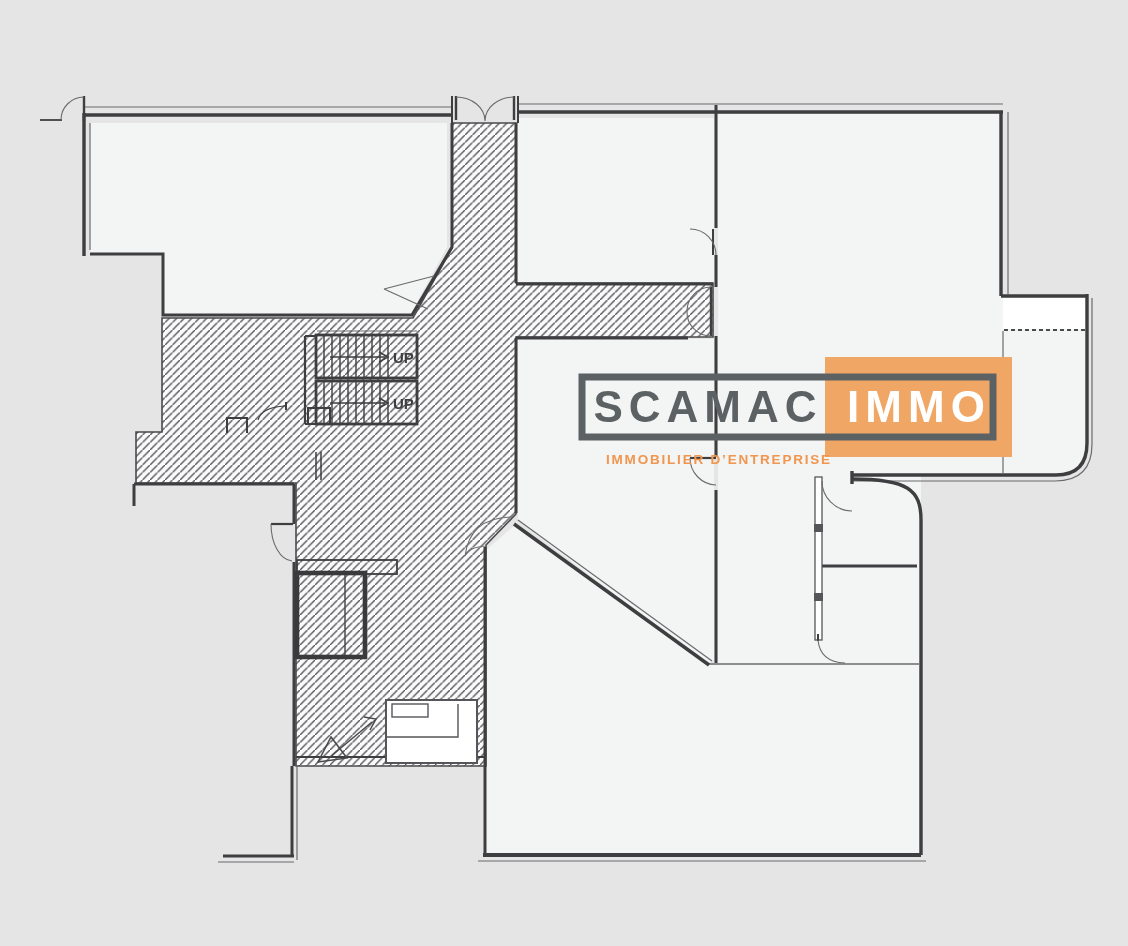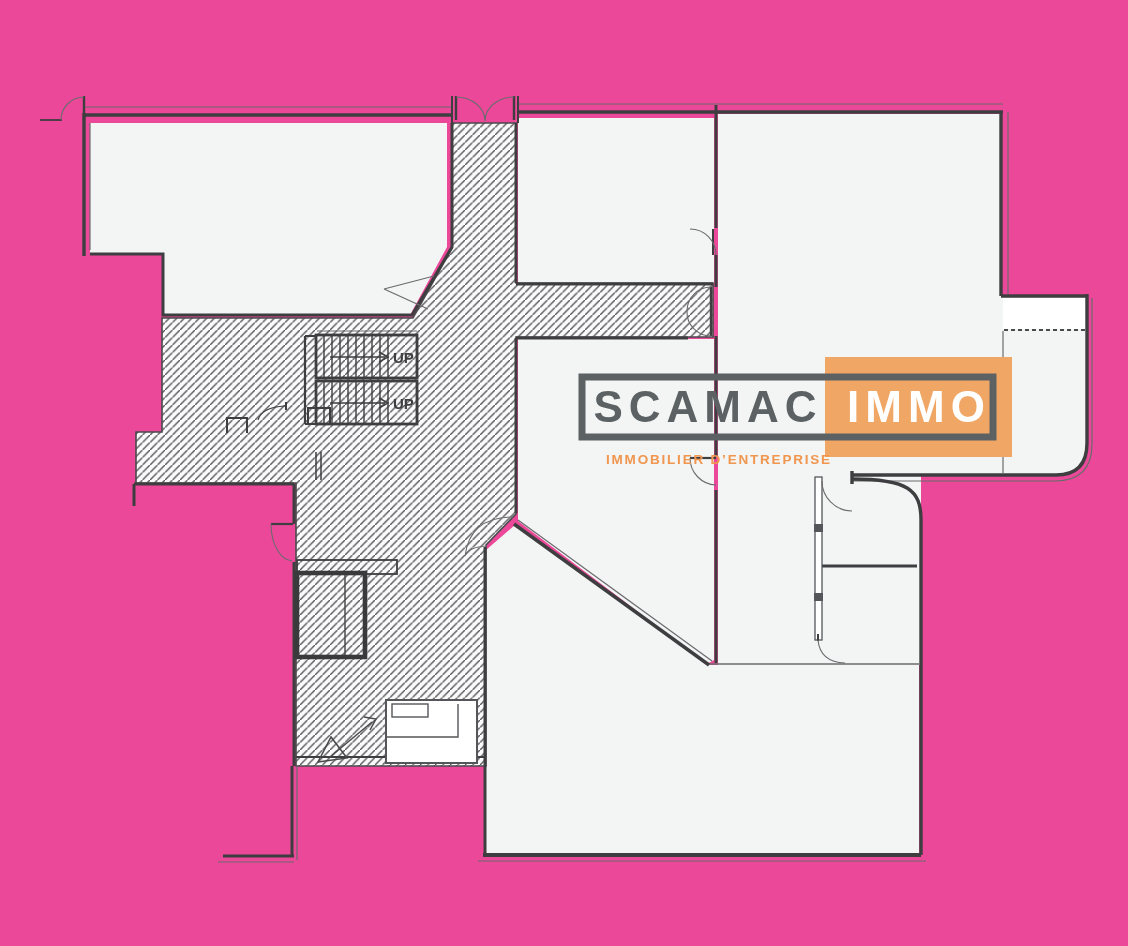--- a/index.html
+++ b/index.html
@@ -1,16 +1,16 @@
 <!DOCTYPE html>
 <html><head>
 <meta charset="utf-8">
 <style>
   html,body{margin:0;padding:0;background:#ffffff;}
-  .canvas{position:relative;width:1128px;height:946px;background:#ec4899;overflow:hidden;
+  .canvas{position:relative;width:1128px;height:946px;background:#e5e5e5;overflow:hidden;
           font-family:"Liberation Sans", sans-serif;}
   svg{position:absolute;left:0;top:0;}
   text{font-family:"Liberation Sans", sans-serif;}
   .logo-main{font-weight:700;font-size:44px;letter-spacing:6px;}
   .logo-tag{font-weight:700;font-size:13.5px;letter-spacing:1.8px;}
   .up-label{font-weight:700;font-size:15px;}
 </style>
 </head>
 <body>
 

